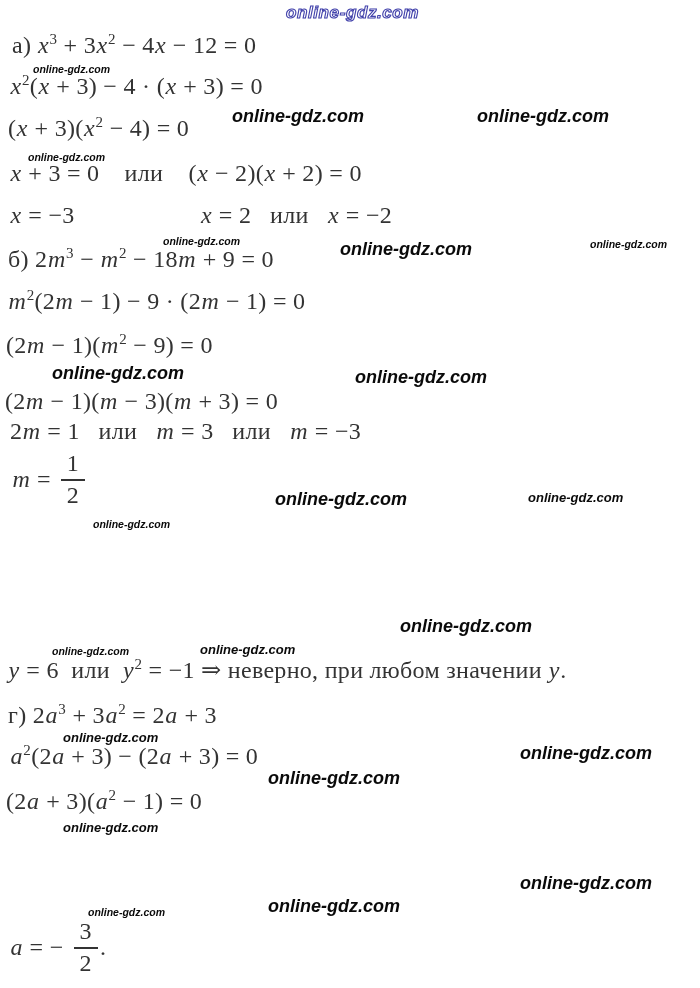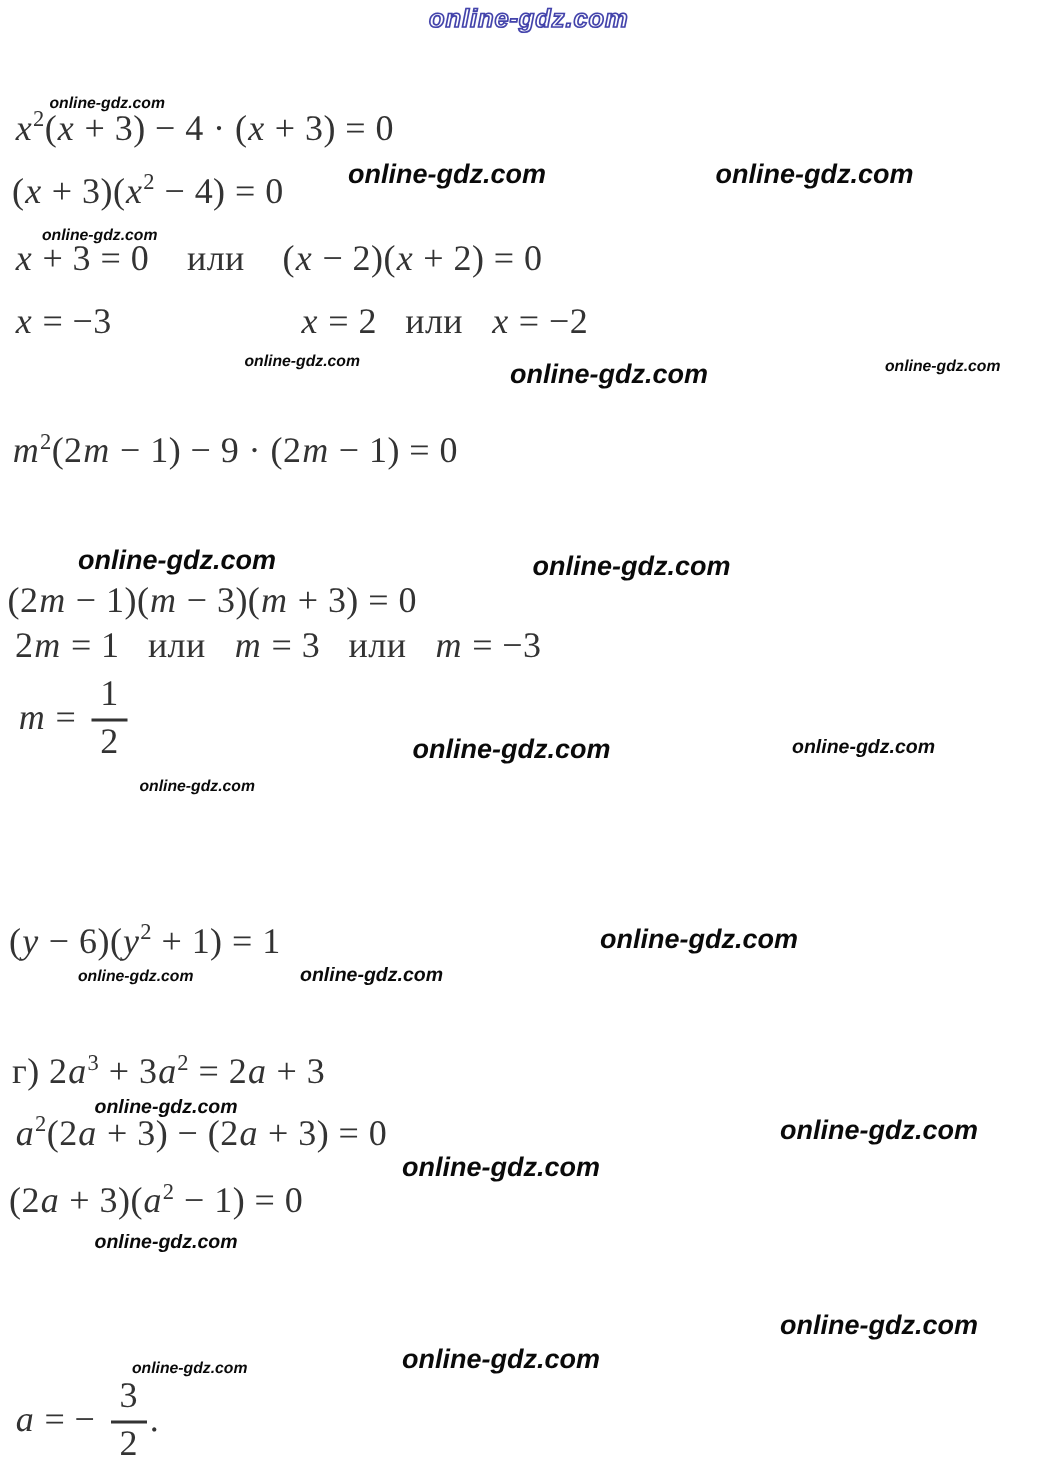--- a/index.html
+++ b/index.html
@@ -64,54 +64,57 @@
     text-shadow:0 0 1px #8a8ad0;
   }
 </style>
 </head>
 <body>
 
 <div class="page">
 
   <span class="wm wm-outline" style="left:286px;top:3px">online-gdz.com</span>
 
+  <div class="mline" style="top:30px;left:12px">а) <i>x</i><sup>3</sup> + 3<i>x</i><sup>2</sup> − 4<i>x</i> − 12 = 0</div>
   <span class="wm wm-small" style="left:33px;top:63px">online-gdz.com</span>
   <div class="mline" style="top:71px;left:10px"><i>x</i><sup>2</sup>(<i>x</i> + 3) − 4 · (<i>x</i> + 3) = 0</div>
   <div class="mline" style="top:113px;left:8px">(<i>x</i> + 3)(<i>x</i><sup>2</sup> − 4) = 0</div>
   <span class="wm wm-bold" style="left:232px;top:106px">online-gdz.com</span>
   <span class="wm wm-bold" style="left:477px;top:106px">online-gdz.com</span>
   <span class="wm wm-small" style="left:28px;top:151px">online-gdz.com</span>
   <div class="mline" style="top:158px;left:10px"><i>x</i> + 3 = 0    или    (<i>x</i> − 2)(<i>x</i> + 2) = 0</div>
   <div class="mline" style="top:200px;left:10px"><i>x</i> = −3                    <i>x</i> = 2   или   <i>x</i> = −2</div>
 
   <span class="wm wm-small" style="left:163px;top:235px">online-gdz.com</span>
   <span class="wm wm-bold" style="left:340px;top:239px">online-gdz.com</span>
   <span class="wm wm-small" style="left:590px;top:238px">online-gdz.com</span>
+  <div class="mline" style="top:244px;left:8px">б) 2<i>m</i><sup>3</sup> − <i>m</i><sup>2</sup> − 18<i>m</i> + 9 = 0</div>
   <div class="mline" style="top:286px;left:8px"><i>m</i><sup>2</sup>(2<i>m</i> − 1) − 9 · (2<i>m</i> − 1) = 0</div>
+  <div class="mline" style="top:330px;left:6px">(2<i>m</i> − 1)(<i>m</i><sup>2</sup> − 9) = 0</div>
   <span class="wm wm-bold" style="left:52px;top:363px">online-gdz.com</span>
   <span class="wm wm-bold" style="left:355px;top:367px">online-gdz.com</span>
   <div class="mline" style="top:386px;left:5px">(2<i>m</i> − 1)(<i>m</i> − 3)(<i>m</i> + 3) = 0</div>
   <div class="mline" style="top:416px;left:10px">2<i>m</i> = 1   или   <i>m</i> = 3   или   <i>m</i> = −3</div>
 
   <div class="fracline" style="top:450px;left:12px">
     <span><i>m</i> =</span>
     <span class="frac">
       <span class="num">1</span>
       <span class="den">2</span>
     </span>
     <span class="suffix"></span>
   </div>
   <span class="wm wm-bold" style="left:275px;top:489px">online-gdz.com</span>
   <span class="wm wm-med" style="left:528px;top:490px">online-gdz.com</span>
   <span class="wm wm-small" style="left:93px;top:518px">online-gdz.com</span>
 
-  <div class="mline" style="top:613px;left:6px">(<i>y</i> − 6)(<i>y</i><sup>2</sup> + 1) = 1</div>
   <span class="wm wm-bold" style="left:400px;top:616px">online-gdz.com</span>
   <span class="wm wm-small" style="left:52px;top:645px">online-gdz.com</span>
   <span class="wm wm-med" style="left:200px;top:642px">online-gdz.com</span>
+  <div class="mline" style="top:655px;left:8px"><i>y</i> = 6  или  <i>y</i><sup>2</sup> = −1 ⇒ неверно, при любом значении <i>y</i>.</div>
 
   <div class="mline" style="top:700px;left:8px">г) 2<i>a</i><sup>3</sup> + 3<i>a</i><sup>2</sup> = 2<i>a</i> + 3</div>
   <span class="wm wm-med" style="left:63px;top:730px">online-gdz.com</span>
   <div class="mline" style="top:741px;left:10px"><i>a</i><sup>2</sup>(2<i>a</i> + 3) − (2<i>a</i> + 3) = 0</div>
   <span class="wm wm-bold" style="left:520px;top:743px">online-gdz.com</span>
   <span class="wm wm-bold" style="left:268px;top:768px">online-gdz.com</span>
   <div class="mline" style="top:786px;left:6px">(2<i>a</i> + 3)(<i>a</i><sup>2</sup> − 1) = 0</div>
   <span class="wm wm-med" style="left:63px;top:820px">online-gdz.com</span>
   <span class="wm wm-bold" style="left:520px;top:873px">online-gdz.com</span>
   <span class="wm wm-small" style="left:88px;top:906px">online-gdz.com</span>

